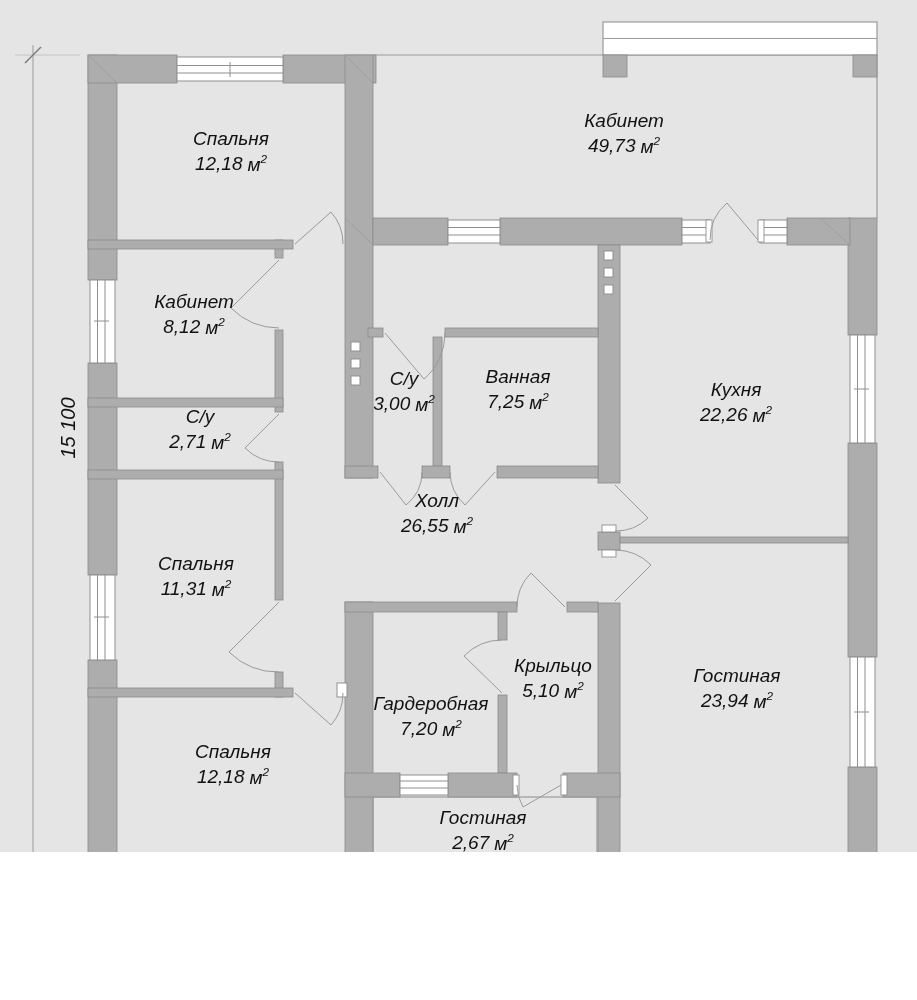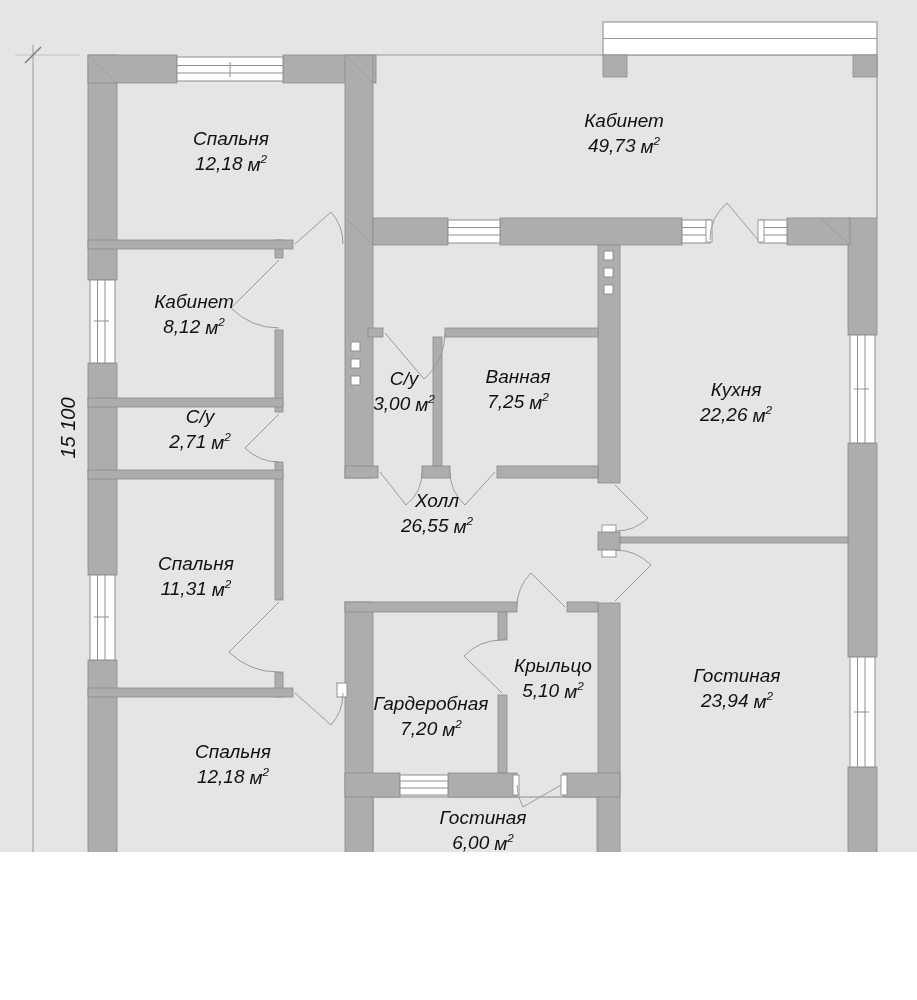--- a/index.html
+++ b/index.html
@@ -297,19 +297,19 @@
   <div class="room-label" style="left:737px;top:689px">
     <div>Гостиная</div>
     <div><span>23,94</span><span class="unit">м</span><sup>2</sup></div>
   </div>
   <div class="room-label" style="left:233px;top:765px">
     <div>Спальня</div>
     <div><span>12,18</span><span class="unit">м</span><sup>2</sup></div>
   </div>
   <div class="room-label" style="left:483px;top:831px">
     <div>Гостиная</div>
-    <div><span>6,00</span><span class="unit">м</span><sup>2</sup></div>
+    <div><span>2,67</span><span class="unit">м</span><sup>2</sup></div>
   </div>
 
   <div class="dim-label vertical" style="left:68px;top:428px">15 100</div>
   <div class="dim-label horizontal" style="left:483px;top:910px">14 400</div>
 
 </div>
 
 </body></html>

